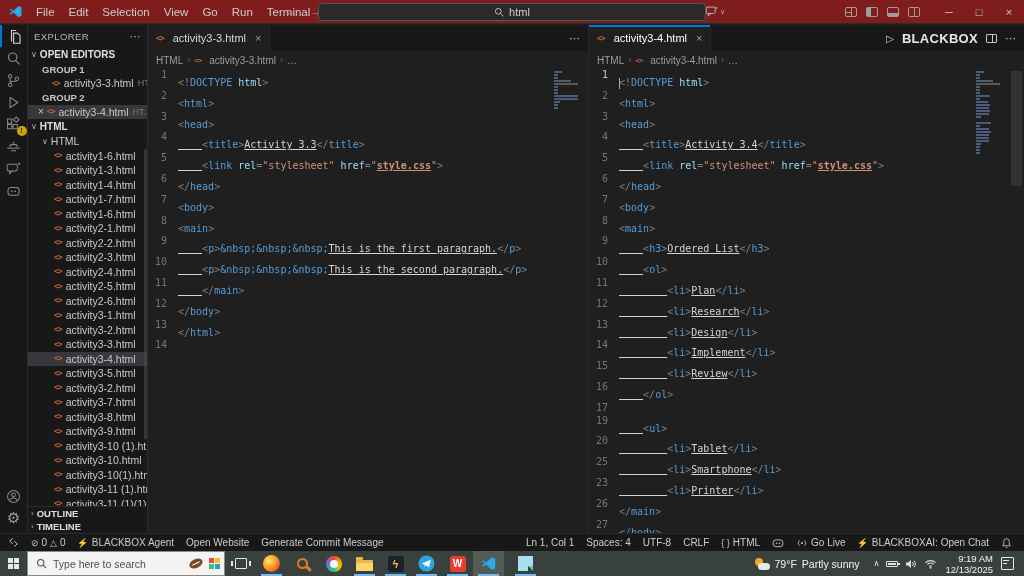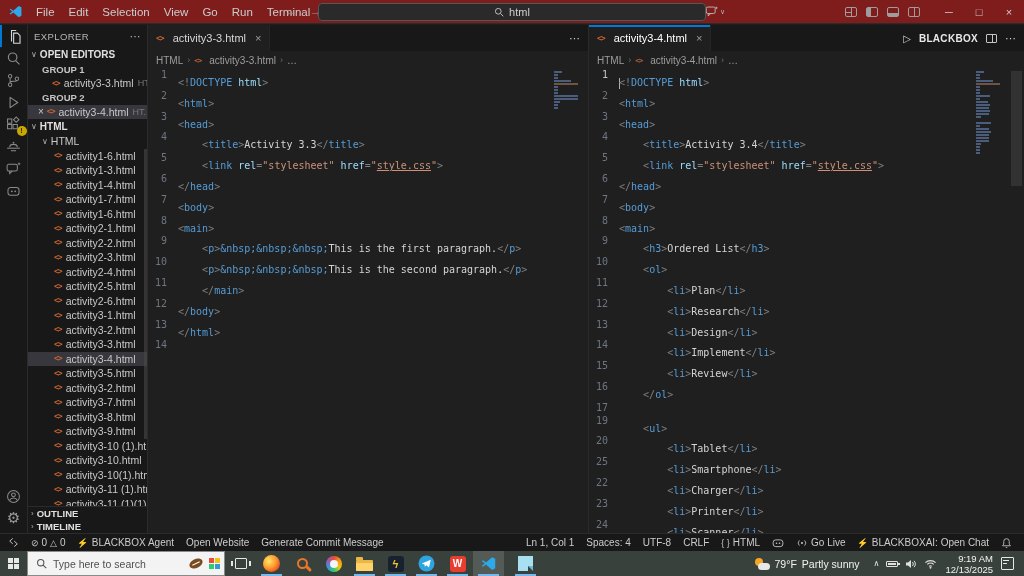--- a/index.html
+++ b/index.html
@@ -73,38 +73,38 @@
   .g1 { width:440px; }
   .g2 { flex:1; border-left:1px solid #2b2b2b; }
   .tabbar { height:26px; background:#181818; display:flex; align-items:stretch; }
   .tab { background:#1f1f1f; display:flex; align-items:center; padding:0 8px; gap:5px;
     font-size:11px; color:#d6d6d6; border-right:1px solid #252525; position:relative; }
   .tab.focused { color:#ffffff; }
   .tab.focused::before { content:""; position:absolute; top:0; left:0; right:0; height:1.5px; background:#0078d4; }
   .tab-close { color:#9d9d9d; font-size:11px; margin-left:4px; }
   .tab-actions { margin-left:auto; display:flex; align-items:center; gap:8px; padding-right:8px;
     color:#cccccc; font-size:11px; }
-  .bb-label { font-size:10px; font-weight:bold; color:#e8e8e8; letter-spacing:.3px; }
+  .bb-label { font-size:13px; font-weight:bold; color:#e8e8e8; letter-spacing:.3px; }
   .split-ic { width:11px; height:9px; border:1px solid #c5c5c5; border-radius:1px; position:relative; }
   .split-ic::before { content:""; position:absolute; left:5px; top:0; bottom:0; width:1px; background:#c5c5c5; }
   .run-ic { color:#d6d6d6; font-size:10px; }
   .breadcrumb { height:18px; display:flex; align-items:center; padding-left:8px; gap:4px;
     font-size:10px; color:#9d9d9d; background:#1f1f1f; }
   .breadcrumb .fic { font-size:7.5px; }
   .crumb-sep { color:#6e6e6e; font-size:9px; }
 
   .code { position:absolute; top:44px; left:0; right:34px; bottom:0; overflow:hidden;
     font-family:"DejaVu Sans Mono", monospace; font-size:10px; line-height:12.8px; }
   .code-line { display:flex; white-space:pre; }
   .ln { width:30px; text-align:right; padding-right:11px; color:#6e7681; flex:none; }
   .ln.active { color:#c6c6c6; }
   .lc { white-space:pre;margin-top:8px; }
   .tk-g { color:#808080; } .tk-b { color:#569cd6; } .tk-lb { color:#9cdcfe; }
-  .tk-o { color:#ce9178; } .tk-u { color:#ce9178; text-decoration:underline; }
-  .tk-w { color:#d4d4d4; } .tk-e { color:#569cd6; }
+  .tk-o { color:#ce9178; } .tk-u { color:#ce9178; text-decoration:underline;font-weight:bold; }
+  .tk-w { color:#d4d4d4;text-decoration:underline; } .tk-e { color:#569cd6; }
   .cursor { display:inline-block; width:1px; height:11px; background:#aeafad; vertical-align:middle; margin-right:-1px; }
   .minimap { position:absolute; top:46px; right:8px; width:26px; }
   .g2 .minimap { right:22px; }
   .mm-line { height:2px; margin-bottom:1px; background:#52688e; opacity:.85; }
   .mm-line.warm { background:#7d5f4a; }
   .vscroll { position:absolute; right:2px; top:46px; width:11px; height:115px; background:#3e3e3e; opacity:.65; }
 
   
   .statusbar { position:absolute; left:0; right:0; bottom:25px; height:18px; background:#181818;
     border-top:1px solid #2b2b2b; display:flex; align-items:center; color:#cccccc; font-size:10px; z-index:25; }
@@ -538,23 +538,21 @@
             <div class="code-line"><span class="ln">11</span><span class="lc"><span class="tk-w">        </span><span class="tk-g">&lt;</span><span class="tk-b">li</span><span class="tk-g">&gt;</span><span class="tk-w">Plan</span><span class="tk-g">&lt;/</span><span class="tk-b">li</span><span class="tk-g">&gt;</span></span></div>
             <div class="code-line"><span class="ln">12</span><span class="lc"><span class="tk-w">        </span><span class="tk-g">&lt;</span><span class="tk-b">li</span><span class="tk-g">&gt;</span><span class="tk-w">Research</span><span class="tk-g">&lt;/</span><span class="tk-b">li</span><span class="tk-g">&gt;</span></span></div>
             <div class="code-line"><span class="ln">13</span><span class="lc"><span class="tk-w">        </span><span class="tk-g">&lt;</span><span class="tk-b">li</span><span class="tk-g">&gt;</span><span class="tk-w">Design</span><span class="tk-g">&lt;/</span><span class="tk-b">li</span><span class="tk-g">&gt;</span></span></div>
             <div class="code-line"><span class="ln">14</span><span class="lc"><span class="tk-w">        </span><span class="tk-g">&lt;</span><span class="tk-b">li</span><span class="tk-g">&gt;</span><span class="tk-w">Implement</span><span class="tk-g">&lt;/</span><span class="tk-b">li</span><span class="tk-g">&gt;</span></span></div>
             <div class="code-line"><span class="ln">15</span><span class="lc"><span class="tk-w">        </span><span class="tk-g">&lt;</span><span class="tk-b">li</span><span class="tk-g">&gt;</span><span class="tk-w">Review</span><span class="tk-g">&lt;/</span><span class="tk-b">li</span><span class="tk-g">&gt;</span></span></div>
             <div class="code-line"><span class="ln">16</span><span class="lc"><span class="tk-w">    </span><span class="tk-g">&lt;/</span><span class="tk-b">ol</span><span class="tk-g">&gt;</span></span></div>
             <div class="code-line"><span class="ln">17</span><span class="lc"></span></div>
             <div class="code-line"><span class="ln">19</span><span class="lc"><span class="tk-w">    </span><span class="tk-g">&lt;</span><span class="tk-b">ul</span><span class="tk-g">&gt;</span></span></div>
             <div class="code-line"><span class="ln">20</span><span class="lc"><span class="tk-w">        </span><span class="tk-g">&lt;</span><span class="tk-b">li</span><span class="tk-g">&gt;</span><span class="tk-w">Tablet</span><span class="tk-g">&lt;/</span><span class="tk-b">li</span><span class="tk-g">&gt;</span></span></div>
             <div class="code-line"><span class="ln">25</span><span class="lc"><span class="tk-w">        </span><span class="tk-g">&lt;</span><span class="tk-b">li</span><span class="tk-g">&gt;</span><span class="tk-w">Smartphone</span><span class="tk-g">&lt;/</span><span class="tk-b">li</span><span class="tk-g">&gt;</span></span></div>
-            <div class="code-line"><span class="ln">22</span><span class="lc"><span class="tk-w">        </span><span class="tk-g">&lt;</span><span class="tk-b">li</span><span class="tk-g">&gt;</span><span class="tk-w">Charger</span><span class="tk-g">&lt;/</span><span class="tk-b">li</span><span class="tk-g">&gt;</span></span></div>
             <div class="code-line"><span class="ln">23</span><span class="lc"><span class="tk-w">        </span><span class="tk-g">&lt;</span><span class="tk-b">li</span><span class="tk-g">&gt;</span><span class="tk-w">Printer</span><span class="tk-g">&lt;/</span><span class="tk-b">li</span><span class="tk-g">&gt;</span></span></div>
-            <div class="code-line"><span class="ln">24</span><span class="lc"><span class="tk-w">        </span><span class="tk-g">&lt;</span><span class="tk-b">li</span><span class="tk-g">&gt;</span><span class="tk-w">Scanner</span><span class="tk-g">&lt;/</span><span class="tk-b">li</span><span class="tk-g">&gt;</span></span></div>
             <div class="code-line"><span class="ln">26</span><span class="lc"><span class="tk-g">&lt;/</span><span class="tk-b">main</span><span class="tk-g">&gt;</span></span></div>
             <div class="code-line"><span class="ln">27</span><span class="lc"><span class="tk-g">&lt;/</span><span class="tk-b">body</span><span class="tk-g">&gt;</span></span></div>
             <div class="code-line"><span class="ln">28</span><span class="lc"><span class="tk-g">&lt;/</span><span class="tk-b">html</span><span class="tk-g">&gt;</span></span></div>
             <div class="code-line"><span class="ln">29</span><span class="lc"></span></div>
           </div>
         <div class="minimap">
             <div class="mm-line" style="width: 8.25px;"></div>
             <div class="mm-line" style="width: 4px;"></div>
             <div class="mm-line" style="width: 4px;"></div>
             <div class="mm-line" style="width: 17.05px;"></div>

